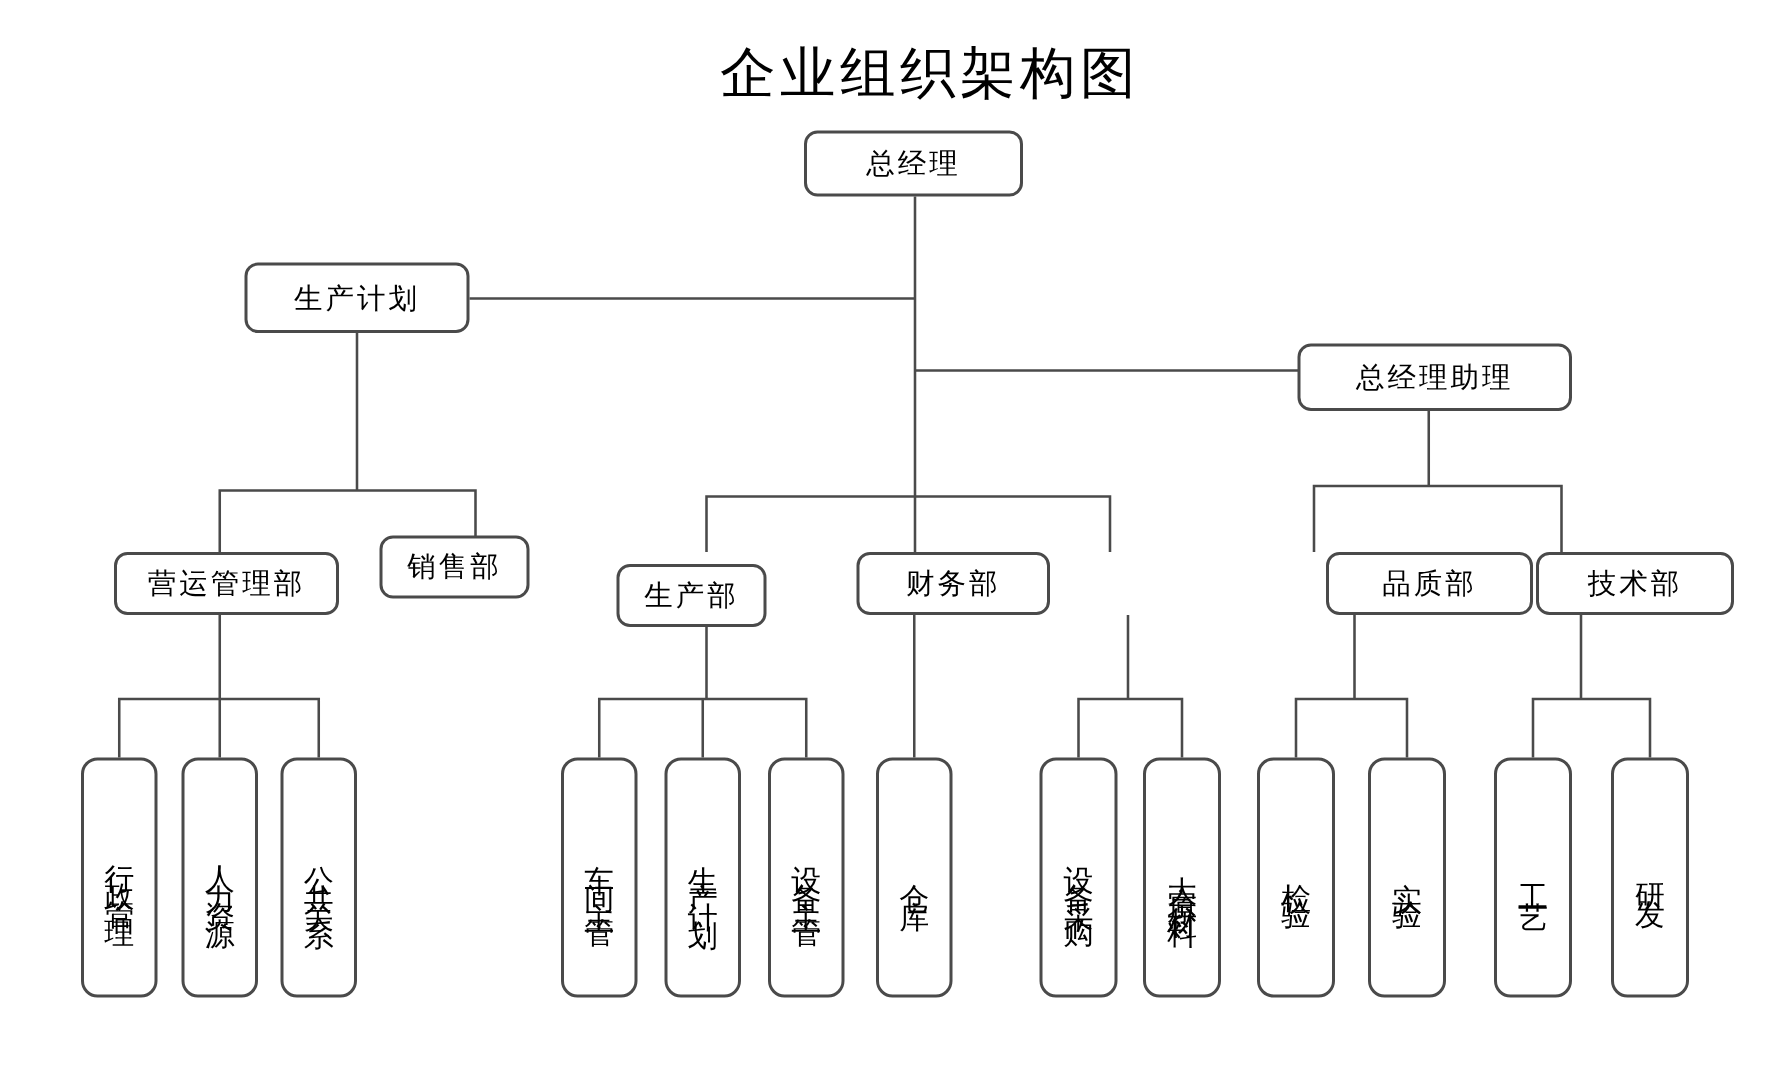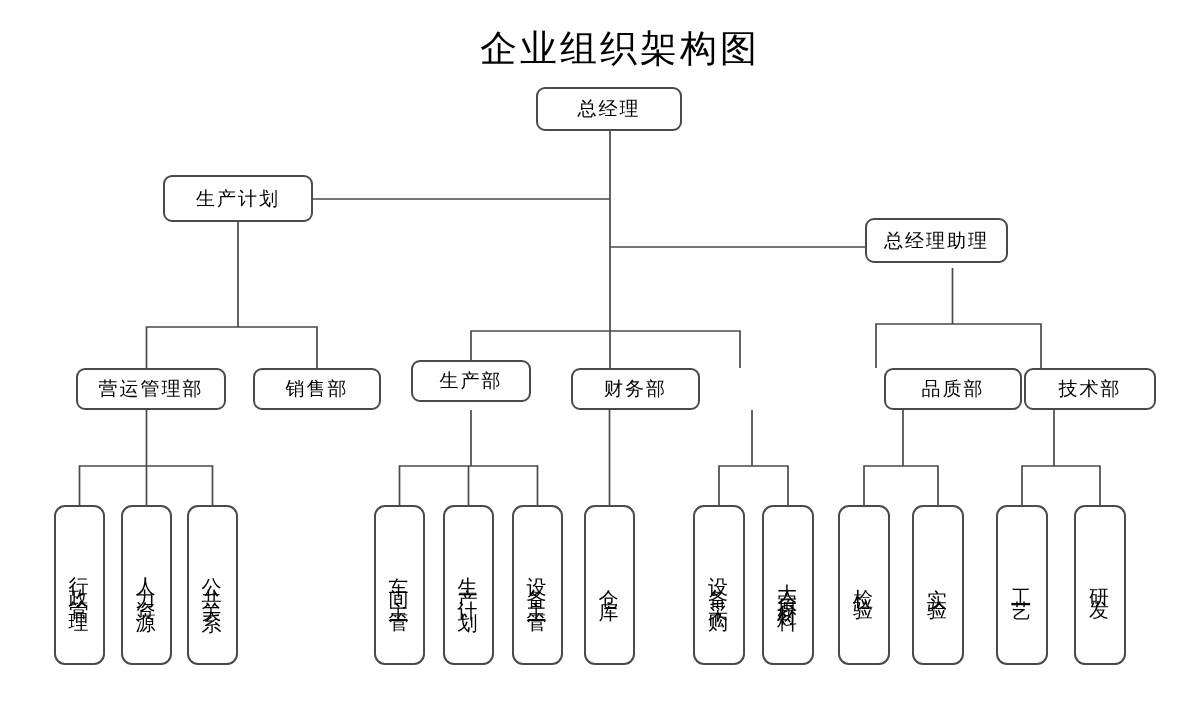--- a/index.html
+++ b/index.html
@@ -61,31 +61,31 @@
     </g>
   </svg>
 
   <div class="node" style="left:536px;top:87px;width:146px;height:44px">
     <span>总经理</span>
   </div>
 
   <div class="node" style="left:163px;top:175px;width:150px;height:47px">
     <span>生产计划</span>
   </div>
-  <div class="node" style="left:865px;top:218px;width:143px;height:45px">
+  <div class="node" style="left:865px;top:229px;width:183px;height:45px">
     <span>总经理助理</span>
   </div>
 
   <div class="node" style="left:76px;top:368px;width:150px;height:42px">
     <span>营运管理部</span>
   </div>
-  <div class="node" style="left:253px;top:368px;width:128px;height:42px">
+  <div class="node" style="left:253px;top:357px;width:100px;height:42px">
     <span>销售部</span>
   </div>
-  <div class="node" style="left:411px;top:360px;width:120px;height:42px">
+  <div class="node" style="left:411px;top:376px;width:100px;height:42px">
     <span>生产部</span>
   </div>
   <div class="node" style="left:571px;top:368px;width:129px;height:42px">
     <span>财务部</span>
   </div>
   <div class="node" style="left:884px;top:368px;width:138px;height:42px">
     <span>品质部</span>
   </div>
   <div class="node" style="left:1024px;top:368px;width:132px;height:42px">
     <span>技术部</span>

